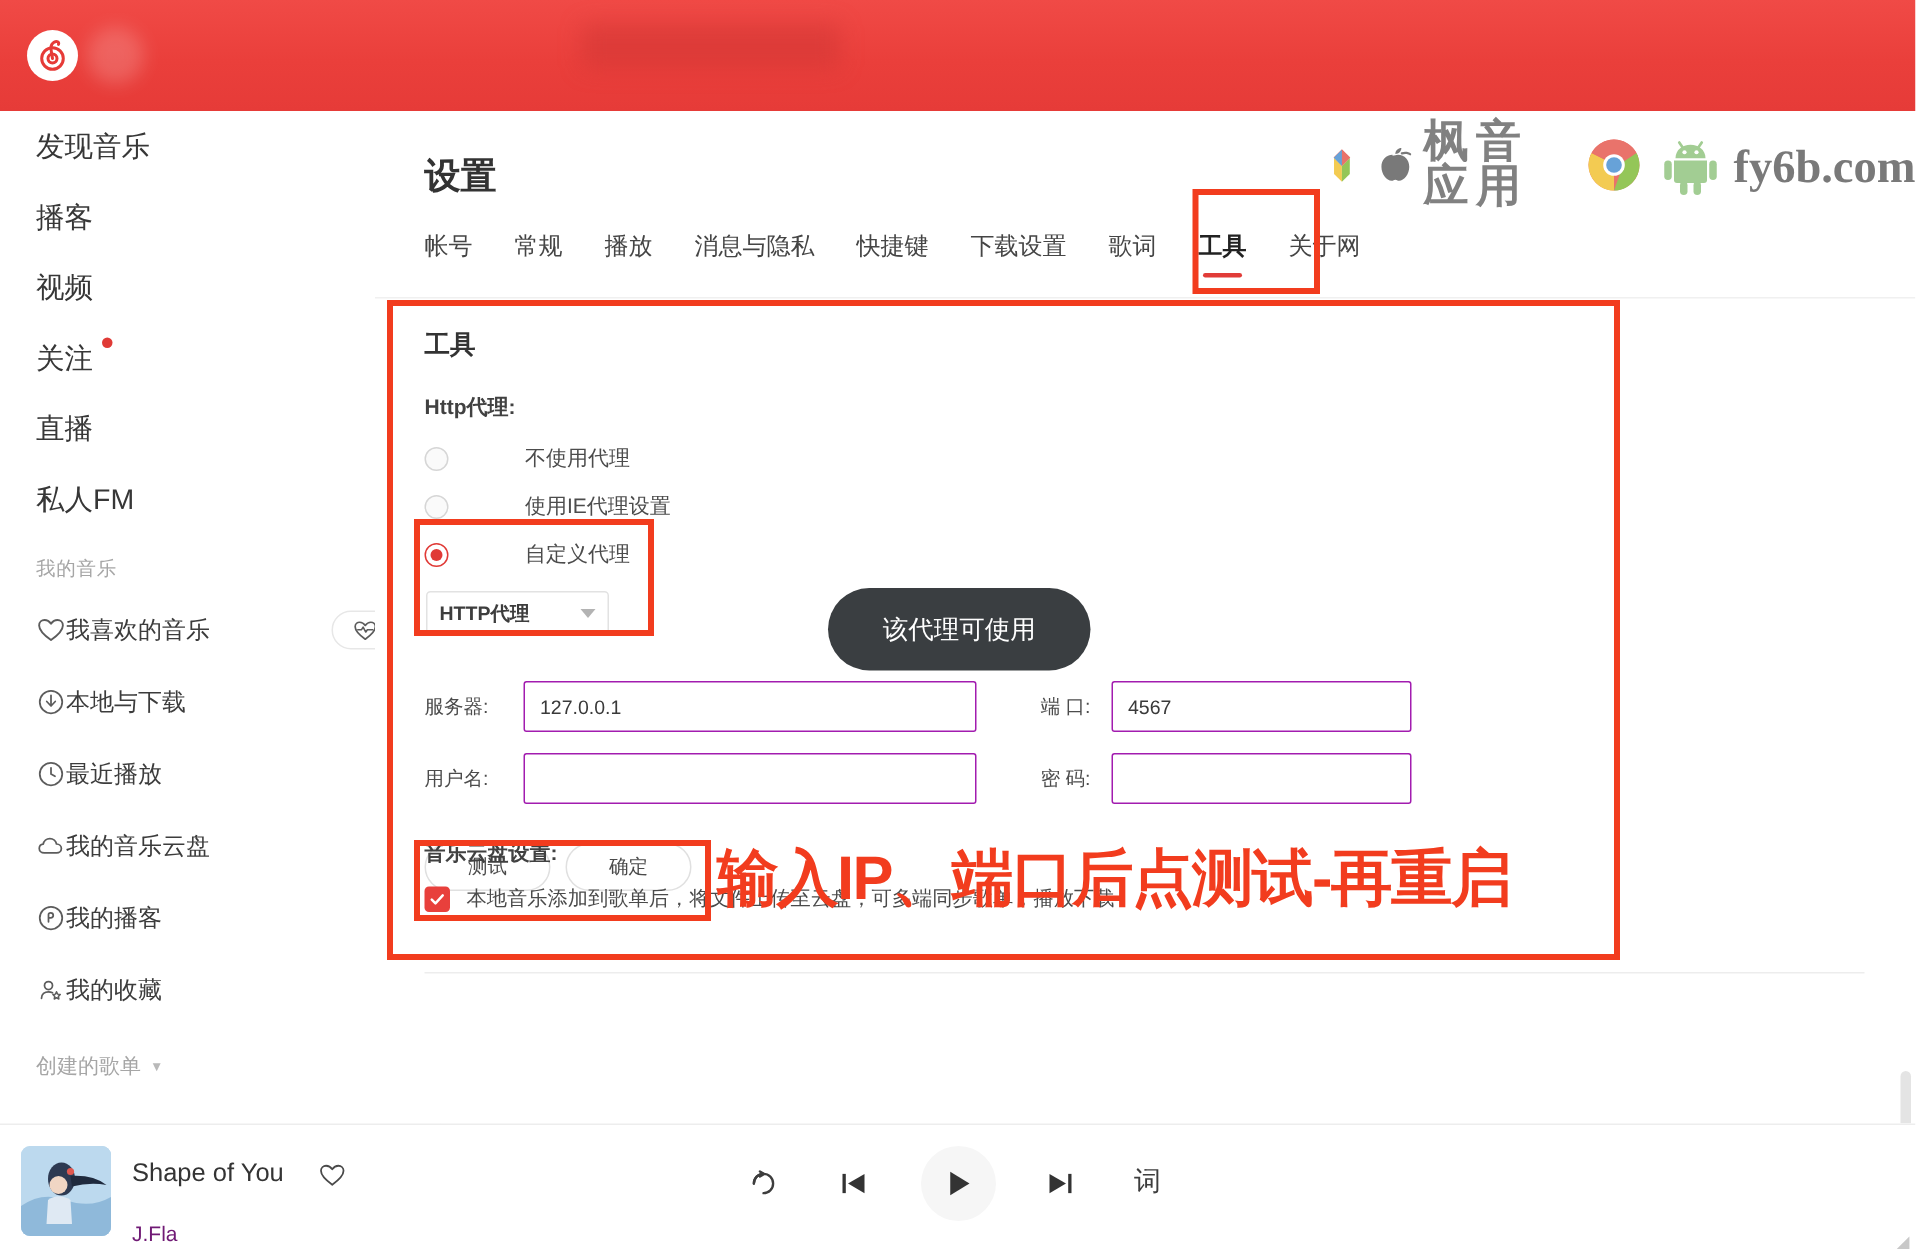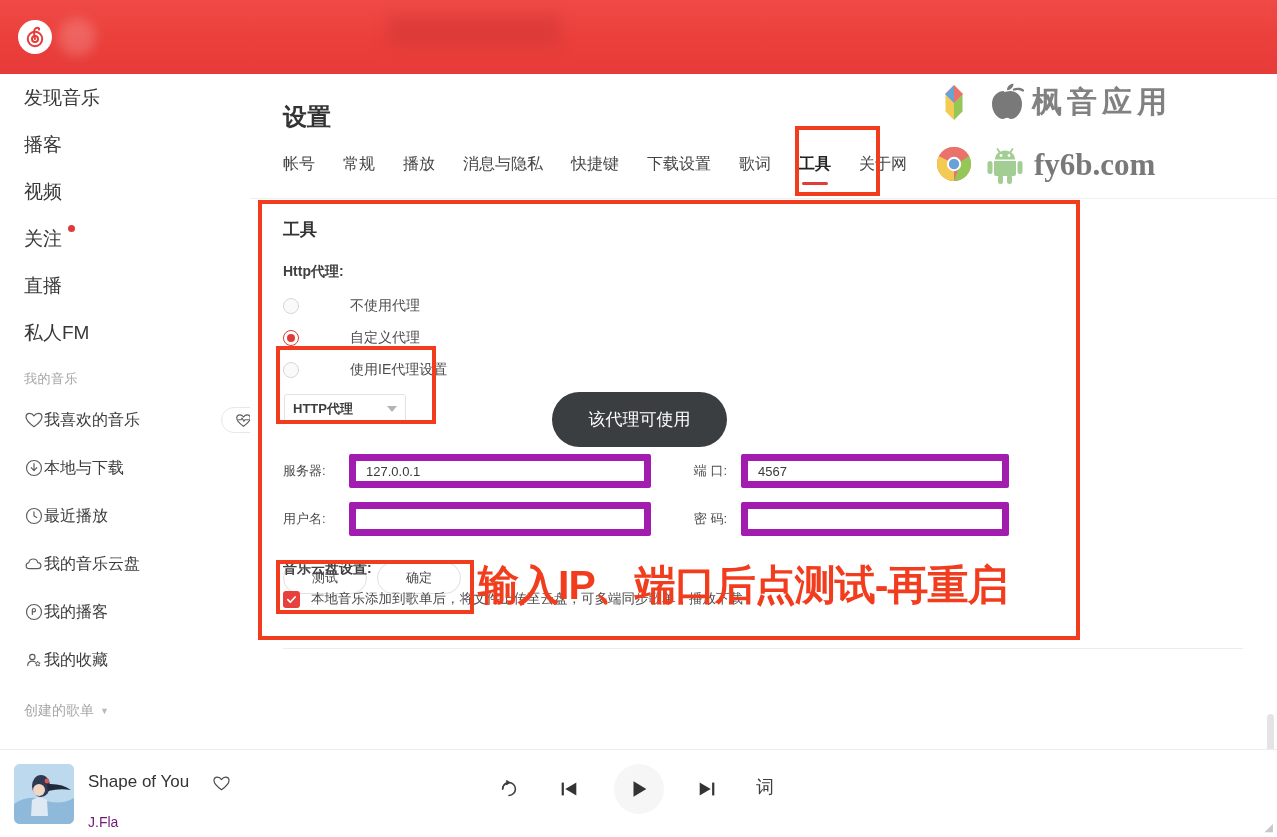--- a/index.html
+++ b/index.html
@@ -193,29 +193,29 @@
     margin-bottom: 14px;
   }
   .input-label {
     width: 66px; flex: 0 0 66px;
     font-size: 13px; color: #4c4c4c;
     text-align: left;
   }
   .input-label.wide-gap { width: 90px; flex: 0 0 90px; text-align: right; padding-right: 14px;}
   .text-input {
     height: 34px;
-    border: 7px solid #a21caf; border-radius: 2px;
+    border: 1px solid #a21caf; border-radius: 2px;
     background: #fff;
     font-size: 13px; color: #3a3a3a;
     padding: 0 10px;
     outline: none;
     font-family: "Liberation Sans", sans-serif;
   }
   .input-a { width: 302px; }
-  .input-b { width: 268px; }
+  .input-b { width: 200px; }
 
   .btn-row {
     margin-top: 26px;
     display: flex; gap: 10px;
   }
   .pill-btn {
     width: 84px; height: 32px;
     border: 1px solid #e0e0e0; border-radius: 16px;
     background: #fff;
     font-size: 13px; color: #4a4a4a;
@@ -270,24 +270,24 @@
     font-size: 41px; color: #f23c1e;
     font-weight: bold;
     letter-spacing: -1px;
     z-index: 21;
     white-space: nowrap;
     font-family: "Liberation Sans", sans-serif;
   }
 
   
   .watermark {
-    position: absolute; left: 932px; top: 80px;
+    position: absolute; left: 881px; top: 80px;
     z-index: 25;
     opacity: .92;
-    display:flex; flex-direction:column; gap: 18px;
+    display:flex; flex-direction:row; gap: 18px;
   }
   .wm-row { display: flex; align-items: center; gap: 8px; }
   .wm-text {
     font-size: 30px; font-weight: bold; color: #777;
     letter-spacing: 5px;
     line-height: 1;
   }
   .wm-text2 {
     font-size: 31px; font-weight: bold; color: #6e6e6e;
     letter-spacing: 0px; line-height: 1;
@@ -464,26 +464,26 @@
     <div class="section">
       <div class="section-title">工具</div>
 
       <div class="field-label">Http代理:</div>
 
       <div class="radio-row">
         <span class="radio"></span>
         <span>不使用代理</span>
       </div>
       <div class="radio-row">
+        <span class="radio"></span>
+        <span>使用IE代理设置</span>
+      </div>
+      <div class="radio-row">
         <span class="radio checked"></span>
         <span>自定义代理</span>
-      </div>
-      <div class="radio-row">
-        <span class="radio"></span>
-        <span>使用IE代理设置</span>
       </div>
 
       <div class="select-box">
         <span>HTTP代理</span>
         <span class="sel-caret"></span>
       </div>
 
       <div class="inputs-grid">
         <div class="input-row">
           <span class="input-label">服务器:</span>

